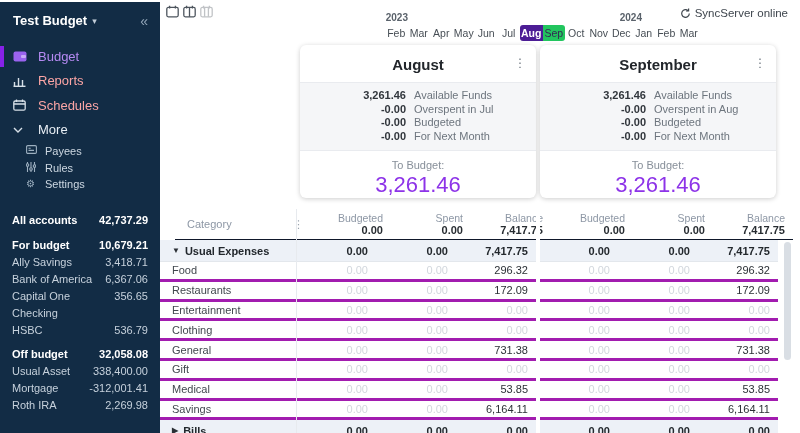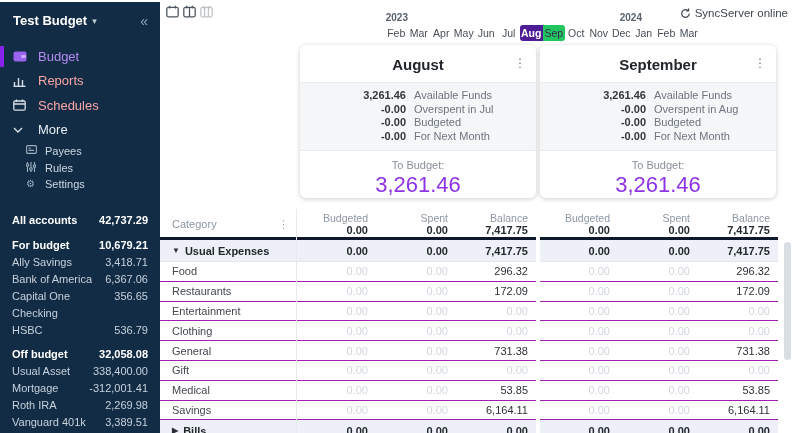--- a/index.html
+++ b/index.html
@@ -56,32 +56,32 @@
   .card-kebab { position:absolute; top:12px; right:10px; color:#6f7780; font-size:12px; cursor:pointer; line-height:12px; }
   .card-summary { margin-top:9px; background:#f5f6f8; border-top:1px solid #e9ebef; border-bottom:1px solid #e9ebef; padding:6px 0 7px; }
   .sum-row { display:flex; font-size:11px; line-height:13.5px; }
   .sum-amt { width:106px; text-align:right; font-weight:700; color:#31363c; }
   .sum-label { margin-left:8px; color:#6d757e; }
   .to-budget-label { text-align:center; font-size:11px; color:#878f99; margin-top:8px; }
   .to-budget-amt { text-align:center; font-size:22px; color:#8d33e8; margin-top:1px; cursor:pointer; }
 
   
   .grid-cols { display:grid; grid-template-columns:136px 80px 80px 80px 4px 78px 80px 80px; }
-  .t-header { position:absolute; left:0; top:209px; width:618px; height:31px; border-bottom:3px solid #0f172a; }
+  .t-header { position:absolute; left:15px; top:209px; width:618px; height:31px; border-bottom:1px solid #0f172a; }
   .cat-head-cell { position:relative; font-size:11px; color:#8d97a5; line-height:30px; padding-left:12px; }
   .cat-kebab { position:absolute; left:118px; top:0; color:#9aa3ad; font-size:11px; cursor:pointer; }
   .head-num { text-align:right; padding:3px 8px 0 0; }
   .head-label { font-size:10.5px; color:#8d97a5; line-height:12px; }
   .head-total { font-size:11px; font-weight:700; color:#272c31; line-height:13px; cursor:pointer; }
 
   .t-body { position:absolute; left:0; top:240px; width:618px; }
   .t-row { width:618px; font-size:11px; }
   .group-row { height:22px; background:#edf1f7; border-bottom:1px solid #e3e7ec; font-weight:700; color:#22272c; }
   .group-row .c, .t-row .c { display:flex; align-items:center; }
-  .cat-row { height:19.8px; border-bottom:1px solid #a21caf; color:#41474e; }
+  .cat-row { height:19.8px; border-bottom:3px solid #a21caf; color:#41474e; }
   .c.name { padding-left:12px; cursor:pointer; }
   .group-name { padding-left:12px; cursor:pointer; }
   .tri { font-size:8px; margin-right:5px; color:#2a2f34; }
   .c.num { justify-content:flex-end; padding-right:8px; color:#2b3035; cursor:pointer; }
   .group-row .c.num { color:#23282d; }
   .c.num.faint { color:#d2d7dd; }
   .vline { position:absolute; left:136px; top:209px; bottom:0; width:1px; background:#e7eaee; }
   .gap-overlay { position:absolute; left:376px; top:209px; bottom:0; width:4px; background:#fff; }
   .scroll-thumb { position:absolute; left:624px; top:242px; width:7px; height:118px; border-radius:4px; background:#d9dee4; cursor:pointer; }
 
@@ -205,24 +205,20 @@
     <span class="a-label">Usual Asset</span>
     <span class="a-val">338,400.00</span>
   </div>
               <div class="acct-row acct-item">
     <span class="a-label">Mortgage</span>
     <span class="a-val">-312,001.41</span>
   </div>
               <div class="acct-row acct-item">
     <span class="a-label">Roth IRA</span>
     <span class="a-val">2,269.98</span>
-  </div>
-              <div class="acct-row acct-item">
-    <span class="a-label">Vanguard 401k</span>
-    <span class="a-val">3,389.51</span>
   </div>
             </div>
   </div>
         </div>
 
     </div>
   </div>
 
   <div class="content">
 

